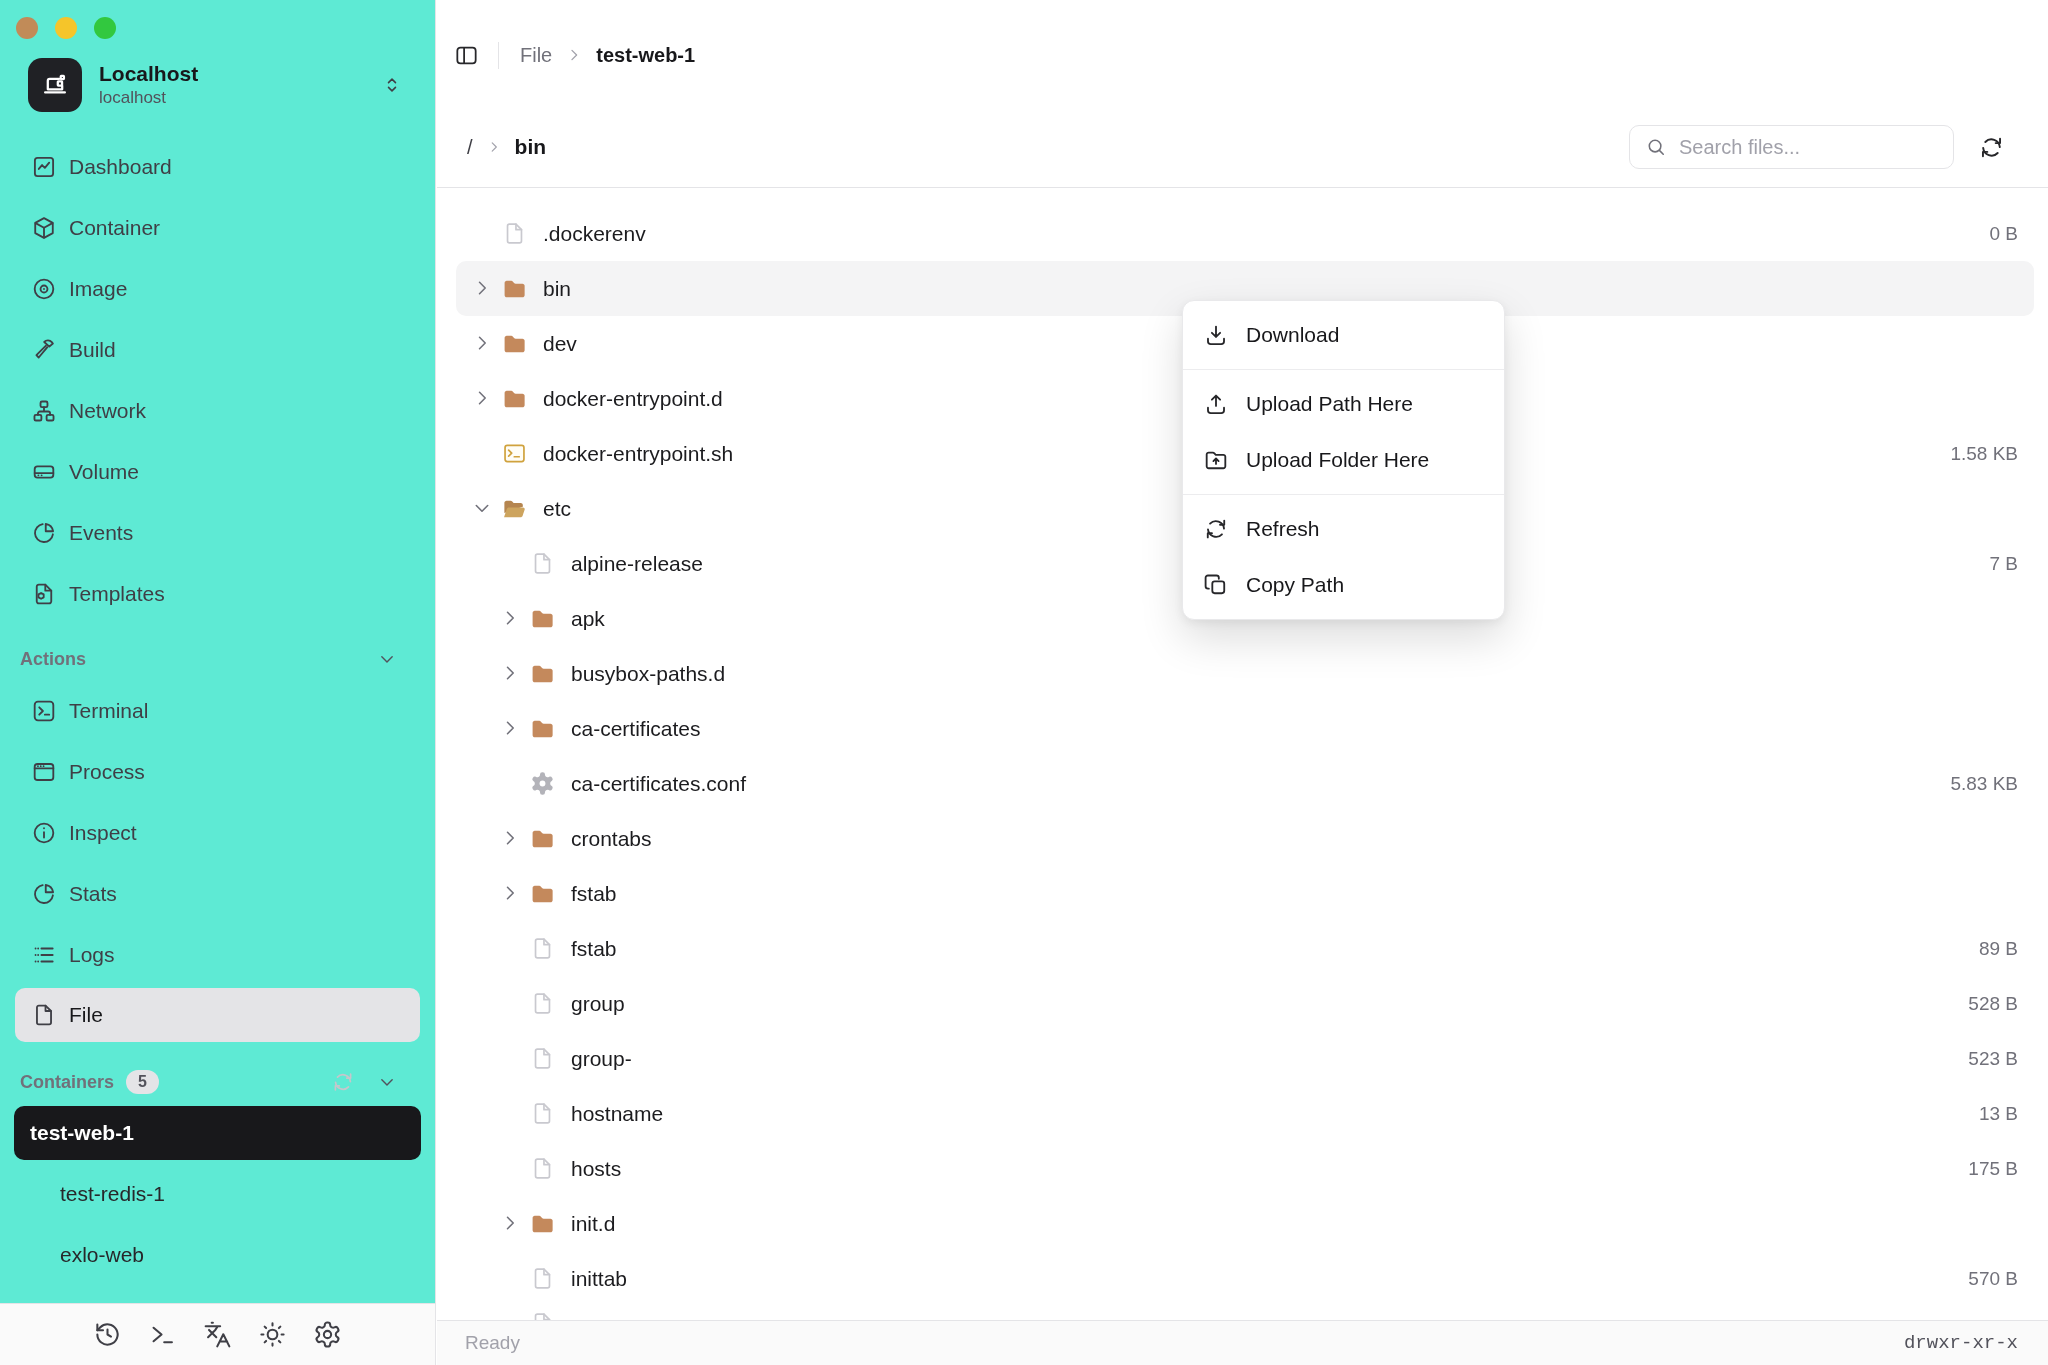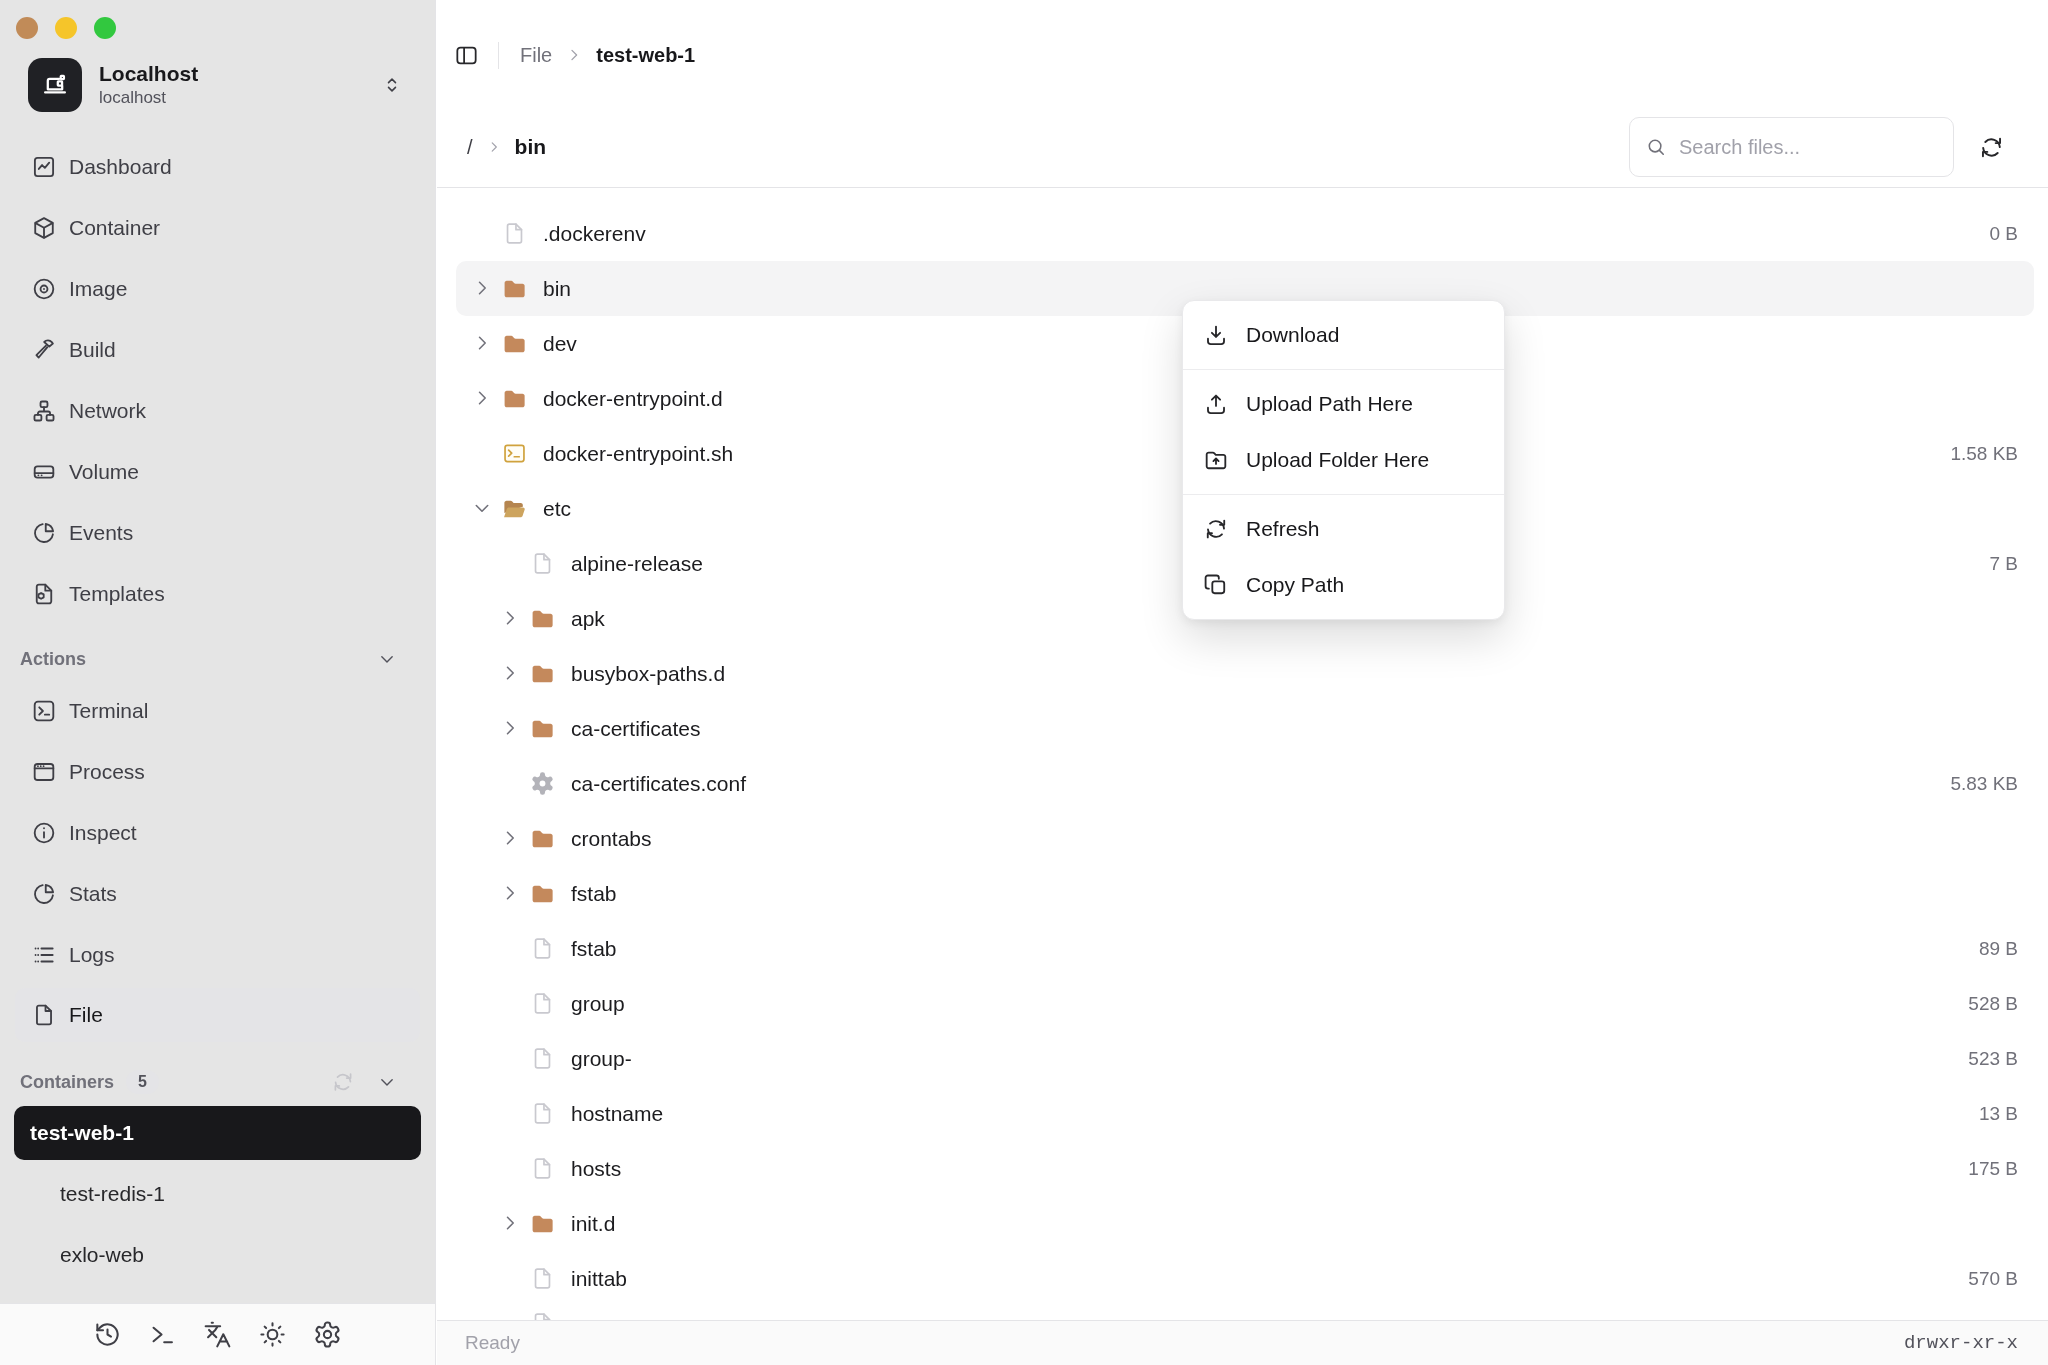--- a/index.html
+++ b/index.html
@@ -3,21 +3,21 @@
 <meta charset="utf-8">
 <style>
   * { margin:0; padding:0; box-sizing:border-box; }
   html,body { width:2048px; height:1365px; overflow:hidden; }
   body { font-family:"Liberation Sans","DejaVu Sans",sans-serif; background:#ffffff; position:relative; color:#18181b; }
   svg { display:block; }
   .ic { flex:none; }
   .ic svg { width:100%; height:100%; }
 
   
-  .sidebar { position:absolute; left:0; top:0; bottom:0; width:436px; background:#e5e5e5; border-right:1px solid #e4e4e7; overflow:hidden; }
+  .sidebar { position:absolute; left:0; top:0; bottom:0; width:436px; background:#5eead4; border-right:1px solid #e4e4e7; overflow:hidden; }
   .lights { display:flex; gap:17px; padding:17px 0 0 16px; }
   .light { width:22px; height:22px; border-radius:50%; }
   .host { display:flex; align-items:center; gap:17px; margin:19px 32px 0 28px; }
   .host-icon { width:54px; height:54px; border-radius:14px; background:#202125; color:#fff; display:flex; align-items:center; justify-content:center; }
   .host-icon .ic { width:32px; height:32px; }
   .host-text { display:flex; flex-direction:column; gap:2px; }
   .host-title { font-size:21px; font-weight:700; color:#18181b; }
   .host-sub { font-size:17px; color:#52525b; }
   .host-sel { margin-left:auto; color:#3f3f46; width:22px; height:22px; cursor:pointer; }
   .nav { margin-top:24px; display:flex; flex-direction:column; }
@@ -41,21 +41,21 @@
   .panel-btn { width:25px; height:25px; color:#27272a; cursor:pointer; }
   .tb-divider { width:1px; height:27px; background:#e4e4e7; margin:0 21px 0 19px; }
   .crumb-section { color:#71717a; }
   .crumb-chev { width:18px; height:18px; color:#a1a1aa; margin:0 13px; }
   .crumb-target { color:#18181b; font-weight:600; }
   .pathbar { display:flex; align-items:center; margin:50px 43px 0 30px; height:50px; }
   .path-root { font-size:20px; color:#3f3f46; }
   .path-chev { width:16px; height:16px; color:#a1a1aa; margin:0 13px; }
   .path-current { font-size:21px; font-weight:700; color:#18181b; }
   .pathbar-right { margin-left:auto; display:flex; align-items:center; gap:24px; }
-  .search { display:flex; align-items:center; gap:12px; width:325px; height:60px; border:1px solid #e4e4e7; border-radius:10px; background:#fff; padding:0 15px; }
+  .search { display:flex; align-items:center; gap:12px; width:325px; height:44px; border:1px solid #e4e4e7; border-radius:10px; background:#fff; padding:0 15px; }
   .search .ic { width:22px; height:22px; color:#71717a; }
   .search input { border:0; outline:0; background:transparent; width:100%; font-size:20px; color:#18181b; font-family:inherit; }
   .search input::placeholder { color:#a1a1aa; }
   .refresh-btn { width:27px; height:27px; color:#27272a; cursor:pointer; }
   .hdr-divider { height:1px; background:#e4e4e7; margin-top:15px; }
 
   .filelist { padding-top:18px; height:1132px; overflow:hidden; }
   .row { height:55px; display:flex; align-items:center; margin:0 14px 0 19px; border-radius:10px; padding:0 16px 0 15px; cursor:default; }
   .row.hl { background:#f4f4f5; }
   .row.depth1 { padding-left:43px; }

